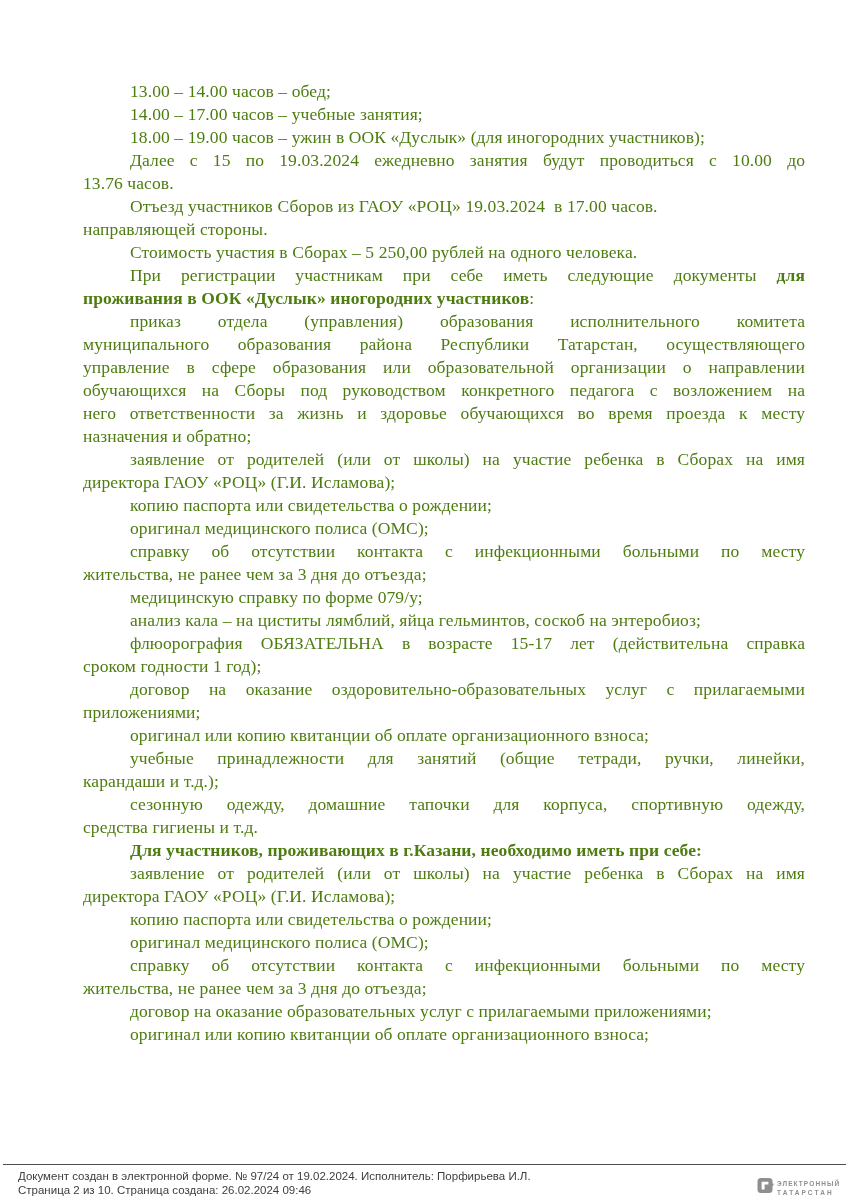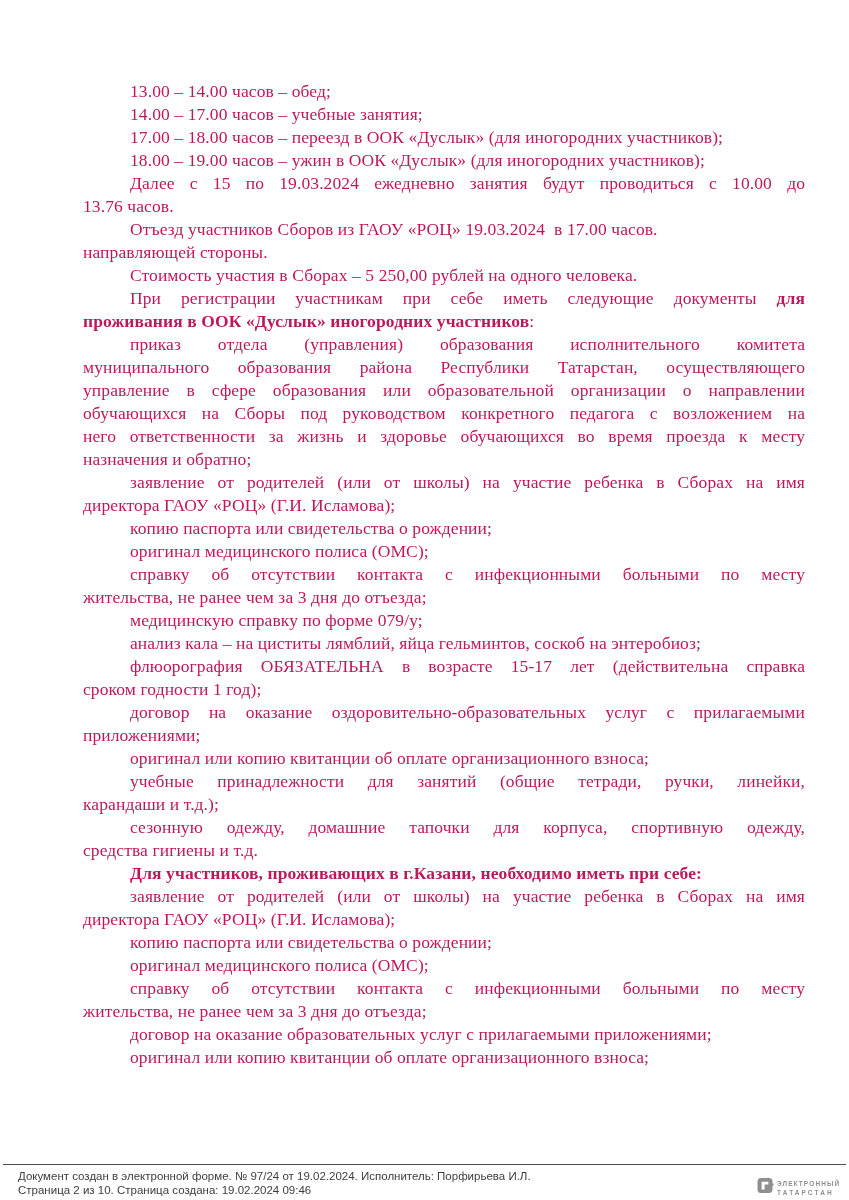--- a/index.html
+++ b/index.html
@@ -10,21 +10,21 @@
     font-family:"Liberation Serif", serif;
     overflow:hidden;
   }
   .page { position:absolute; inset:0; background:#ffffff; }
 
   .doc-body {
     position:absolute;
     left:83px; top:80px; width:722px;
     font-size:17.5px;
     line-height:23px;
-    color:#be185d;
+    color:#4d7c0f;
     letter-spacing:0.1px;
   }
   .line { min-height:23px; text-align:left; }
   .line.indent { text-indent:47px; }
   .line.stretch { text-align:justify; text-align-last:justify; }
   .bold { font-weight:bold; }
 
   .footer-rule {
     position:absolute; left:3px; width:843px; top:1164px;
     border-top:1px solid #4f4f4f; height:0;
@@ -51,21 +51,20 @@
   .logo-icon { display:block; }
 </style>
 </head>
 <body>
 
 <div class="page">
 
   <div class="doc-body">
       <div class="line indent"><span>13.00 – 14.00 часов – обед;</span></div>
       <div class="line indent"><span>14.00 – 17.00 часов – учебные занятия;</span></div>
-      <div class="line indent"><span>17.00 – 18.00 часов – переезд в ООК «Дуслык» (для иногородних участников);</span></div>
       <div class="line indent"><span>18.00 – 19.00 часов – ужин в ООК «Дуслык» (для иногородних участников);</span></div>
       <div class="line indent stretch"><span>Далее с 15 по 19.03.2024 ежедневно занятия будут проводиться с 10.00 до</span></div>
       <div class="line"><span>13.76 часов.</span></div>
       <div class="line indent"><span>Отъезд участников Сборов из ГАОУ «РОЦ» 19.03.2024&nbsp; в 17.00 часов.</span></div>
       <div class="line"><span>направляющей стороны.</span></div>
       <div class="line indent"><span>Стоимость участия в Сборах – 5 250,00 рублей на одного человека.</span></div>
       <div class="line indent stretch"><span>При регистрации участникам при себе иметь следующие документы </span><span class="bold">для</span></div>
       <div class="line"><span class="bold">проживания в ООК «Дуслык» иногородних участников</span><span>:</span></div>
       <div class="line indent stretch"><span>приказ отдела (управления) образования исполнительного комитета</span></div>
       <div class="line stretch"><span>муниципального образования района Республики Татарстан, осуществляющего</span></div>
@@ -98,21 +97,21 @@
       <div class="line indent stretch"><span>справку об отсутствии контакта с инфекционными больными по месту</span></div>
       <div class="line"><span>жительства, не ранее чем за 3 дня до отъезда;</span></div>
       <div class="line indent"><span>договор на оказание образовательных услуг с прилагаемыми приложениями;</span></div>
       <div class="line indent"><span>оригинал или копию квитанции об оплате организационного взноса;</span></div>
     </div>
 
   <div class="footer-rule"></div>
 
   <div class="footer-text">
     <div>Документ создан в электронной форме. № 97/24 от 19.02.2024. Исполнитель: Порфирьева И.Л.</div>
-    <div>Страница 2 из 10. Страница создана: 19.02.2024 09:46</div>
+    <div>Страница 2 из 10. Страница создана: 26.02.2024 09:46</div>
   </div>
 
   <div class="footer-logo">
     <span class="logo-icon">
       <svg width="17" height="17" viewBox="0 0 17 17" aria-hidden="true">
         <rect x="0.5" y="1" width="15" height="15" rx="3.5" fill="#8f8f8f"></rect>
         <path d="M4.6 12.6 V4.8 H11.4 V7.4 H7.6 V12.6 Z" fill="#ffffff"></path>
         <rect x="12.5" y="6.5" width="4" height="2.2" fill="#8f8f8f"></rect>
       </svg>
     </span>

